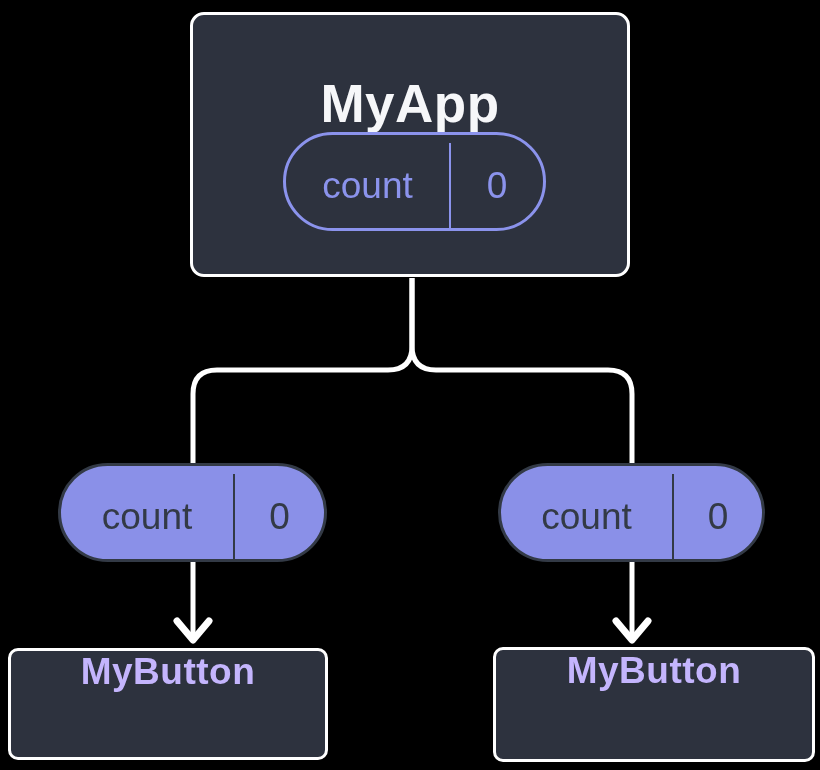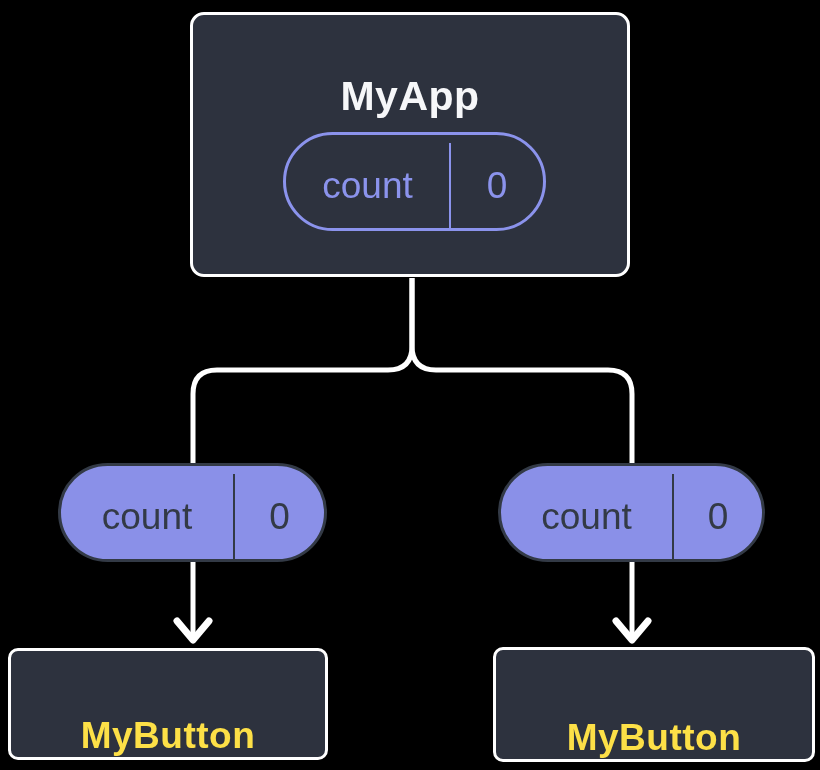--- a/index.html
+++ b/index.html
@@ -34,21 +34,21 @@
     width: 440px;
     height: 265px;
     border-radius: 14px;
   }
   .root-title {
     position: absolute;
     left: 0;
     top: 58px;
     width: 100%;
     text-align: center;
-    font-size: 41px;
+    font-size: 53px;
     font-weight: 700;
     letter-spacing: 0.5px;
     color: #F6F7F9;
   }
   .pill {
     position: absolute;
     box-sizing: border-box;
     border-radius: 50px;
     display: flex;
     align-items: stretch;
@@ -82,26 +82,26 @@
     top: 463px;
   }
   .prop-pill .cell.value { border-left: 2.5px solid #333A46; }
   .prop-pill-left  { left: 58px;  width: 269px; }
   .prop-pill-left  .cell.name { width: 172px; }
   .prop-pill-right { left: 498px; width: 267px; }
   .prop-pill-right .cell.name { width: 171px; }
   .leaf-box {
     border-radius: 10px;
     display: flex;
-    align-items: flex-end;
+    align-items: flex-start;
     justify-content: center;
     font-size: 37px;
     font-weight: 700;
     letter-spacing: 0.5px;
-    color: #fde047;
+    color: #c4b5fd;
   }
   .leaf-left  { left: 8px;   top: 648px; width: 320px; height: 112px; }
   .leaf-right { left: 493px; top: 647px; width: 322px; height: 115px; }
 </style>
 </head>
 <body>
 
 <div class="stage">
 
   <svg class="connectors" viewBox="0 0 820 770" fill="none" xmlns="http://www.w3.org/2000/svg">

